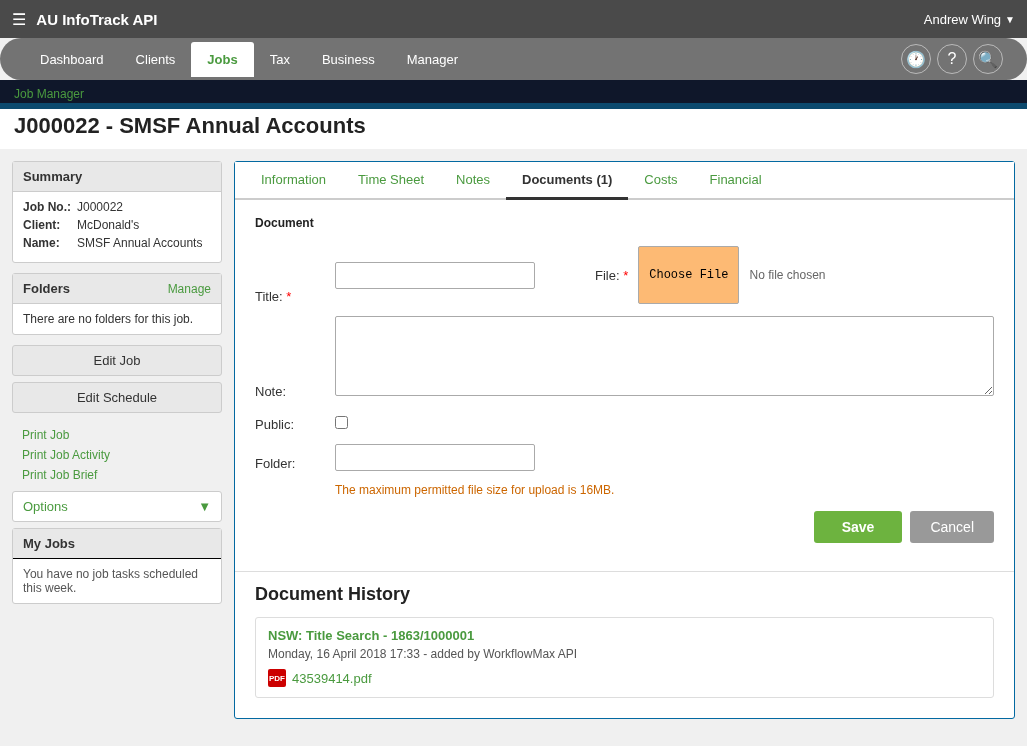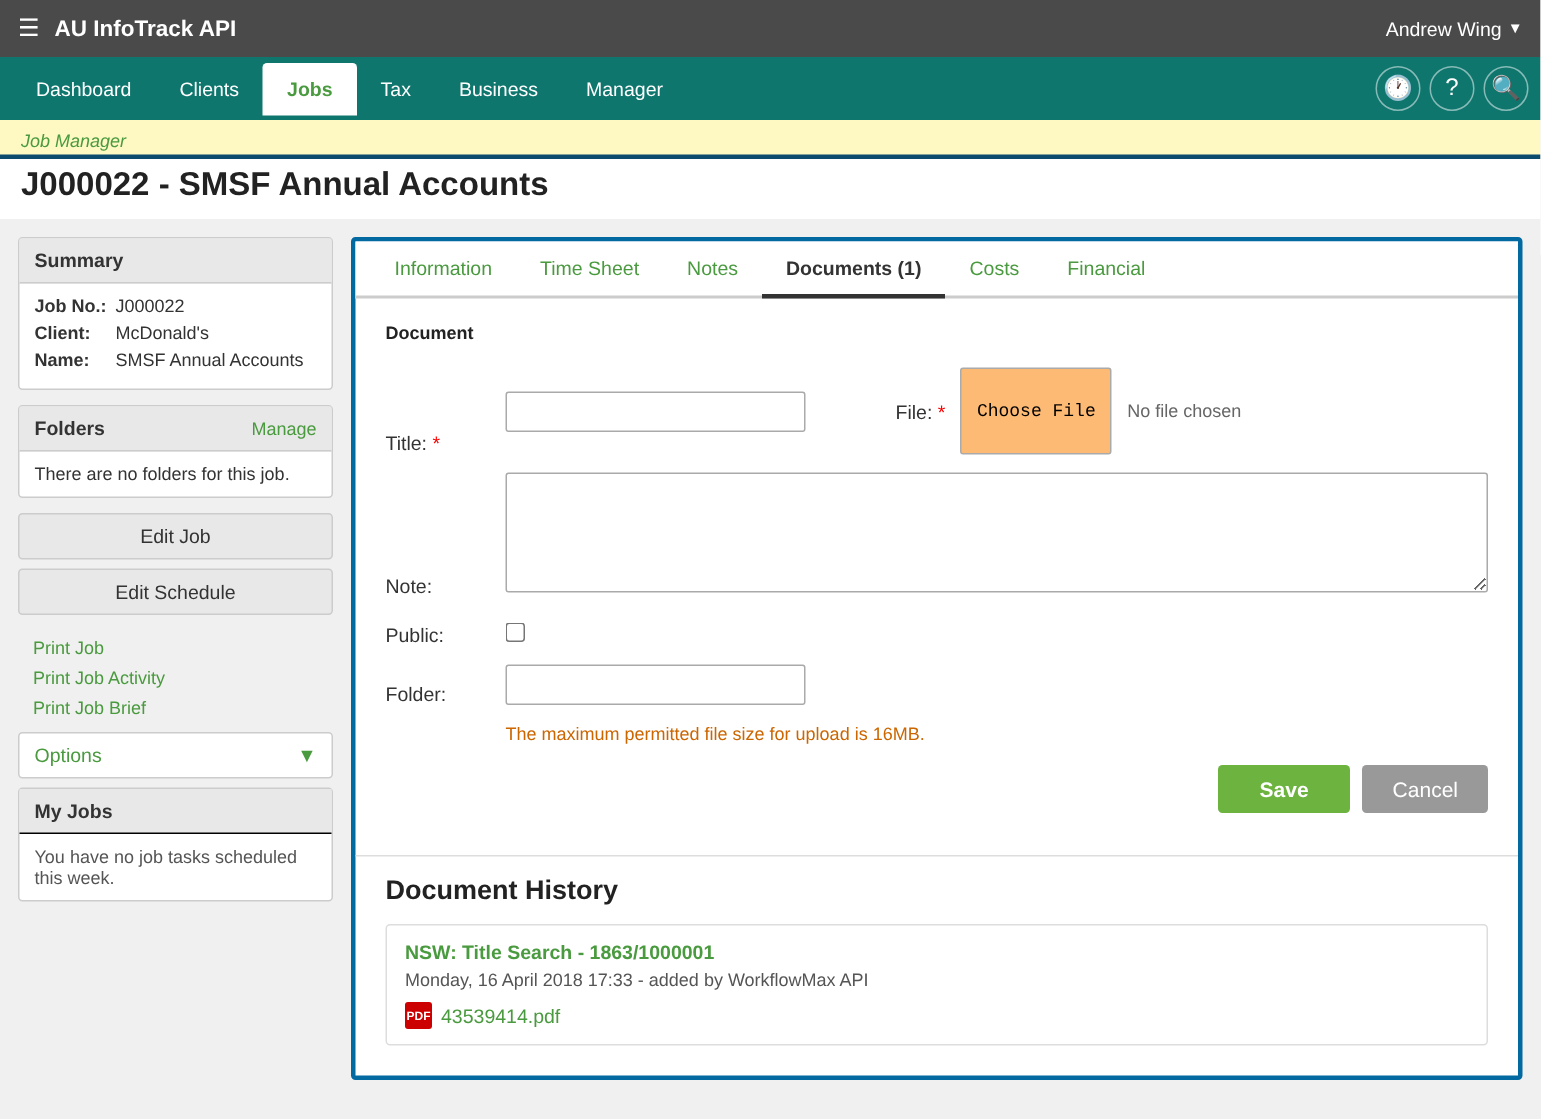--- a/index.html
+++ b/index.html
@@ -14,25 +14,26 @@
       padding: 0 12px;
       height: 38px;
     }
     .top-bar-hamburger { font-size: 16px; margin-right: 10px; cursor: pointer; }
     .top-bar-title { font-size: 15px; font-weight: bold; flex: 1; }
     .top-bar-user { font-size: 13px; display: flex; align-items: center; gap: 4px; }
     .top-bar-user .arrow { font-size: 10px; }
 
     
     .nav-bar {
-      background: #0f766e;
-      display: flex;
-      align-items: center;
-      padding: 0 8px;
+      background: #737373;
+      display: flex;
+      align-items: center;
+      padding: 0 24px;
       height: 42px;
+      border-radius: 21px;
     }
     .nav-item {
       color: white;
       padding: 10px 16px;
       cursor: pointer;
       font-size: 13px;
       text-decoration: none;
       display: inline-block;
     }
     .nav-item.active {
@@ -51,24 +52,23 @@
       border-radius: 50%;
       width: 30px;
       height: 30px;
       display: flex;
       align-items: center;
       justify-content: center;
     }
 
     
     .breadcrumb-bar {
-      background: #fef9c3;
+      background: #0f172a;
       padding: 6px 14px 2px;
-      border-bottom: 3px solid #0c4a6e;
-      font-style: italic;
+      border-bottom: 6px solid #0c4a6e;
     }
     .breadcrumb-link { color: #4a9a3f; text-decoration: none; font-size: 12px; }
     .page-title { font-size: 22px; font-weight: bold; color: #222; padding: 4px 14px 10px; background: white; }
 
     
     .main-layout {
       display: flex;
       padding: 12px;
       gap: 12px;
       align-items: flex-start;
@@ -135,21 +135,21 @@
       font-weight: bold;
       font-size: 13px;
       border-bottom: 1px solid #000000;
     }
     .sidebar-myjobs-body { padding: 8px 10px; font-size: 12px; color: #555; }
 
     
     .content-panel {
       flex: 1;
       background: white;
-      border: 3px solid #0369a1;
+      border: 1px solid #0369a1;
       border-radius: 3px;
       padding: 0;
     }
 
     
     .tabs {
       display: flex;
       border-bottom: 2px solid #ccc;
       padding: 0 10px;
       background: white;

